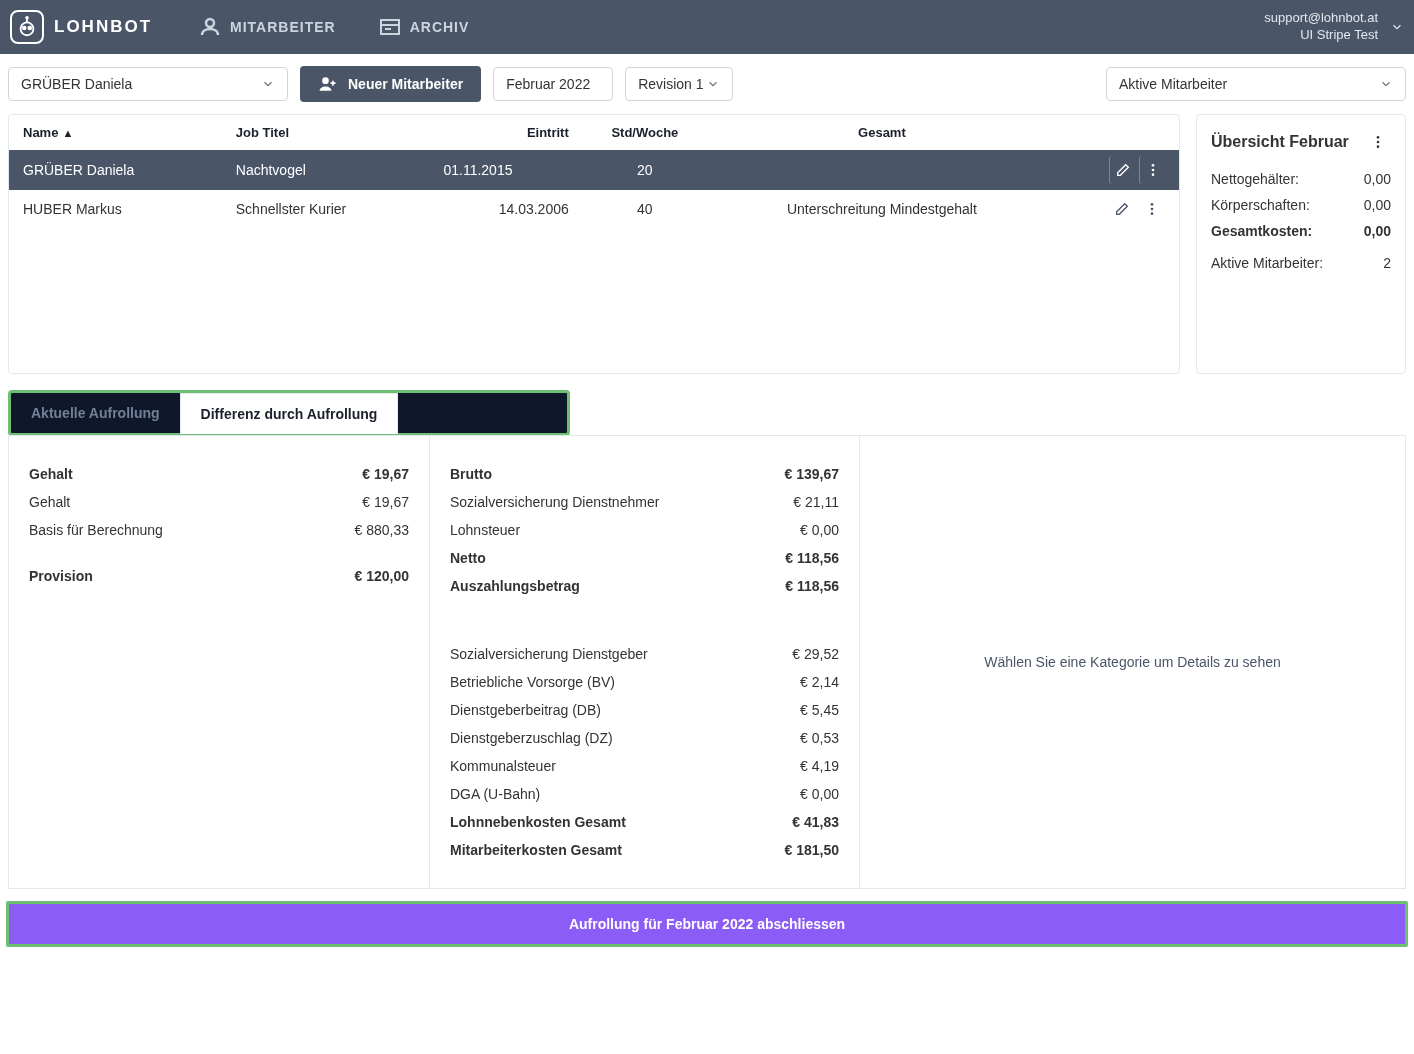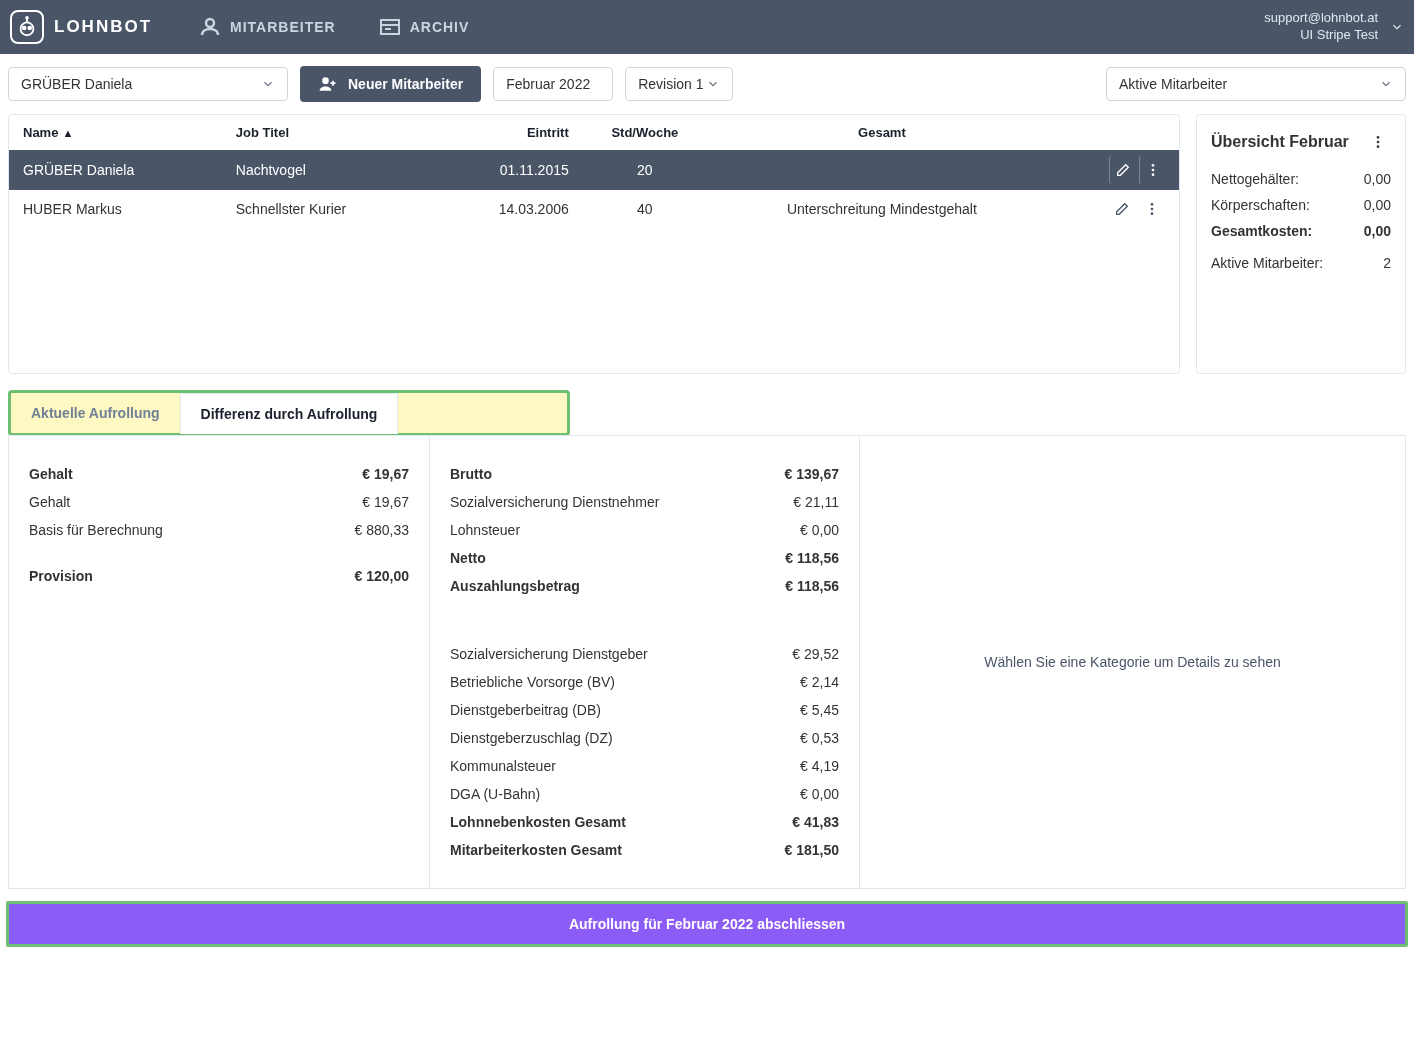--- a/index.html
+++ b/index.html
@@ -34,21 +34,21 @@
 .row-actions { display:flex; gap:4px; justify-content:flex-end; padding-right:6px; }
 .icon-btn { width:26px; height:26px; display:flex; align-items:center; justify-content:center; cursor:pointer; border-radius:3px; }
 tr.selected .icon-btn { border-left:1px solid rgba(255,255,255,0.3); height:28px; }
 .overview { width: 210px; border: 1px solid #e2e8f0; border-radius: 4px; padding: 14px 14px; }
 .overview-head { display:flex; justify-content:space-between; align-items:center; }
 .overview h3 { font-size: 16px; font-weight: 600; }
 .ov-row { display:flex; justify-content:space-between; margin-top:10px; font-size:14px; }
 .ov-row.bold { font-weight:600; }
 .ov-row.sep { margin-top:16px; }
 .tabs-wrap { margin: 16px 8px 0 8px; position: relative; }
-.tabs { display:flex; border: 3px solid #6fbf73; border-radius: 4px; width: 562px; background:#fef9c3; }
+.tabs { display:flex; border: 3px solid #6fbf73; border-radius: 4px; width: 562px; background:#0f172a; }
 .tab { padding: 12px 20px; color:#718096; font-weight:600; cursor:pointer; }
 .tab.active { background:#fff; color:#1a202c; border:1px solid #e2e8f0; border-bottom:none; margin-bottom:-1px; }
 .content { display:flex; border:1px solid #e2e8f0; border-top:1px solid #e2e8f0; margin-top:-1px; }
 .col1 { width: 420px; padding: 24px 20px 24px 20px; }
 .col2 { width: 430px; padding: 24px 20px; border-left:1px solid #e2e8f0; }
 .col3 { flex:1; display:flex; align-items:center; justify-content:center; color:#4a5568; border-left:1px solid #e2e8f0; }
 .line { display:flex; justify-content:space-between; padding: 6px 0; }
 .line.bold { font-weight:600; }
 .line.mt { margin-top: 18px; }
 .line.mt2 { margin-top: 40px; }
@@ -144,21 +144,21 @@
         <th style="text-align:right">Eintritt</th>
         <th style="text-align:center">Std/Woche</th>
         <th style="text-align:center">Gesamt</th>
         <th></th>
       </tr>
         </thead>
       <tbody id="emp-body">
           <tr class="selected">
             <td>GRÜBER Daniela</td>
             <td>Nachtvogel</td>
-            <td style="text-align:right">01.11.2015</td>
+            <td style="">01.11.2015</td>
             <td style="text-align:center">20</td>
             <td style="text-align:center"></td>
             <td>
               <div class="row-actions">
                 <div class="icon-btn">
                   <svg width="16" height="16" viewBox="0 0 24 24">
                     <path d="M4 20h4L20 8l-4-4L4 16v4z" fill="none" stroke="#fff" stroke-width="2"></path>
                   </svg>
                 </div>
                 <div class="icon-btn">

